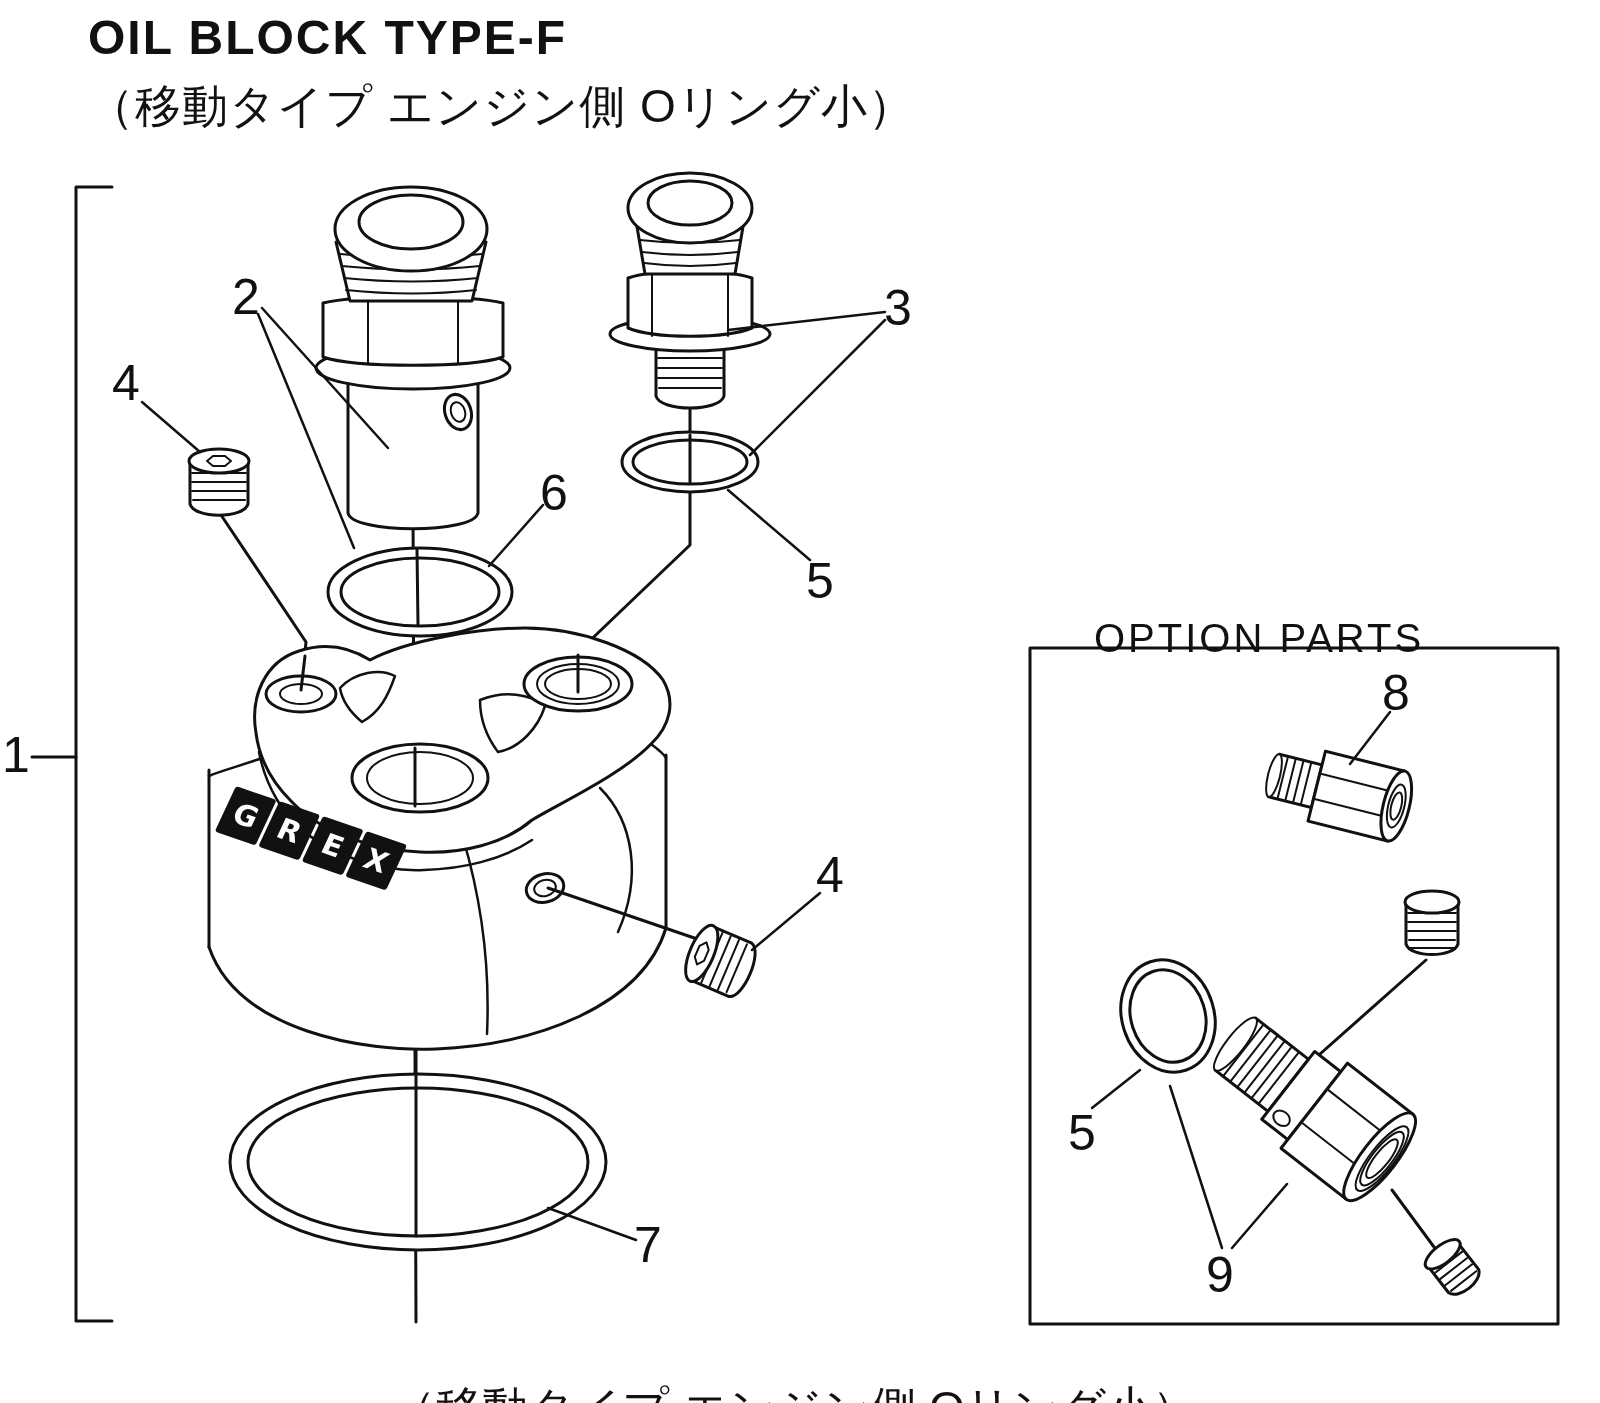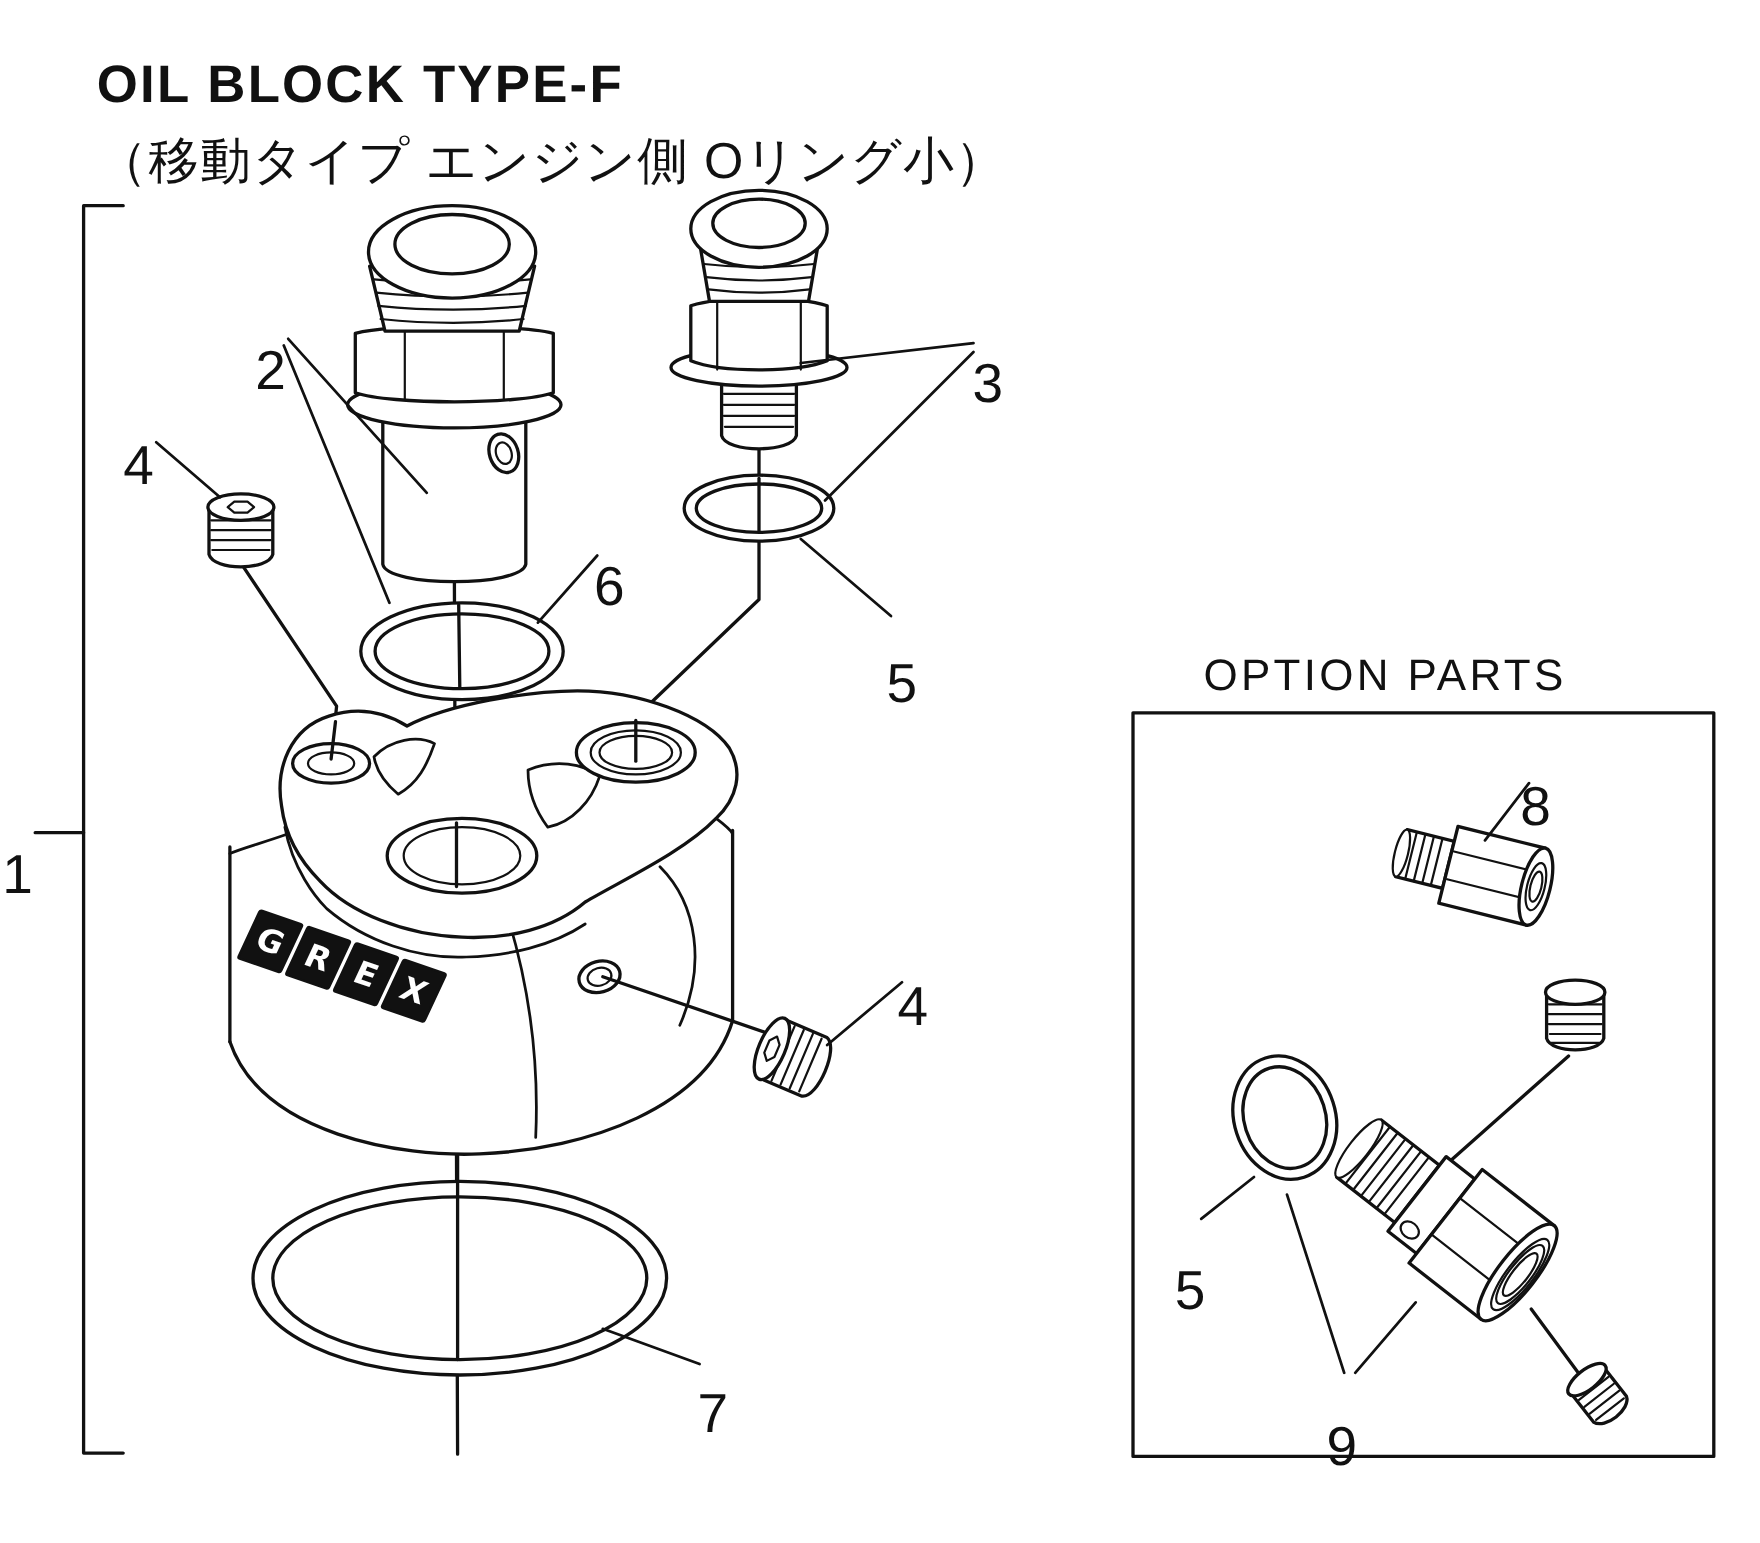--- a/index.html
+++ b/index.html
@@ -1,20 +1,20 @@
 <!DOCTYPE html>
 <html><head>
 <meta charset="utf-8">
 <style>
   html,body{margin:0;padding:0;}
   body{
     width:1600px;height:1403px;background:#fff;position:relative;overflow:hidden;
     font-family:"Liberation Sans","DejaVu Sans",sans-serif;color:#111;
   }
-  .abs{position:absolute;margin-top:40px;}
+  .abs{position:absolute;}
   .title{font-size:48px;font-weight:600;letter-spacing:2px;white-space:nowrap;}
   .subtitle{font-size:46px;font-weight:500;letter-spacing:1px;white-space:nowrap;}
   .callout{font-size:50px;font-weight:500;line-height:1;}
   .option-label{font-size:40px;font-weight:500;letter-spacing:3px;white-space:nowrap;}
   .footer-caption{font-size:46px;font-weight:500;white-space:nowrap;}
   svg{position:absolute;left:0;top:0;}
   .grex{
     display:flex;gap:3px;transform:rotate(19deg) skewX(-6deg);transform-origin:left top;
   }
   .grex .cap{
@@ -225,21 +225,21 @@
 
 <div class="abs callout" style="left:2px;top:730px;">1</div>
 <div class="abs callout" style="left:232px;top:272px;">2</div>
 <div class="abs callout" style="left:884px;top:283px;">3</div>
 <div class="abs callout" style="left:112px;top:358px;">4</div>
 <div class="abs callout" style="left:540px;top:468px;">6</div>
 <div class="abs callout" style="left:806px;top:556px;">5</div>
 <div class="abs callout" style="left:816px;top:850px;">4</div>
 <div class="abs callout" style="left:634px;top:1220px;">7</div>
 
-<div class="abs option-label" style="left:1094px;top:552px;">OPTION PARTS</div>
+<div class="abs option-label" style="left:1094px;top:616px;">OPTION PARTS</div>
 <div class="abs callout" style="left:1382px;top:668px;">8</div>
 <div class="abs callout" style="left:1068px;top:1108px;">5</div>
 <div class="abs callout" style="left:1206px;top:1250px;">9</div>
 
 <div class="abs" style="left:236px;top:786px;">
   <div class="grex">
     <div class="cap">G</div>
     <div class="cap">R</div>
     <div class="cap">E</div>
     <div class="cap">X</div>

